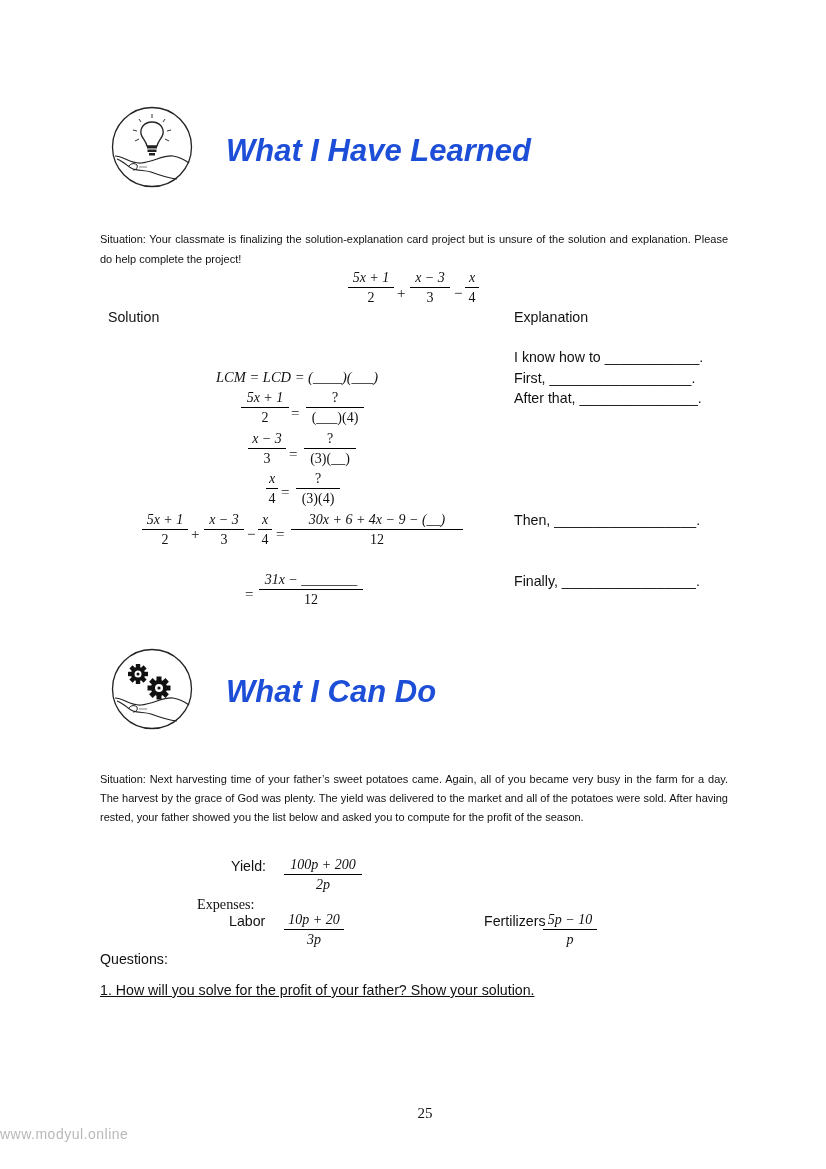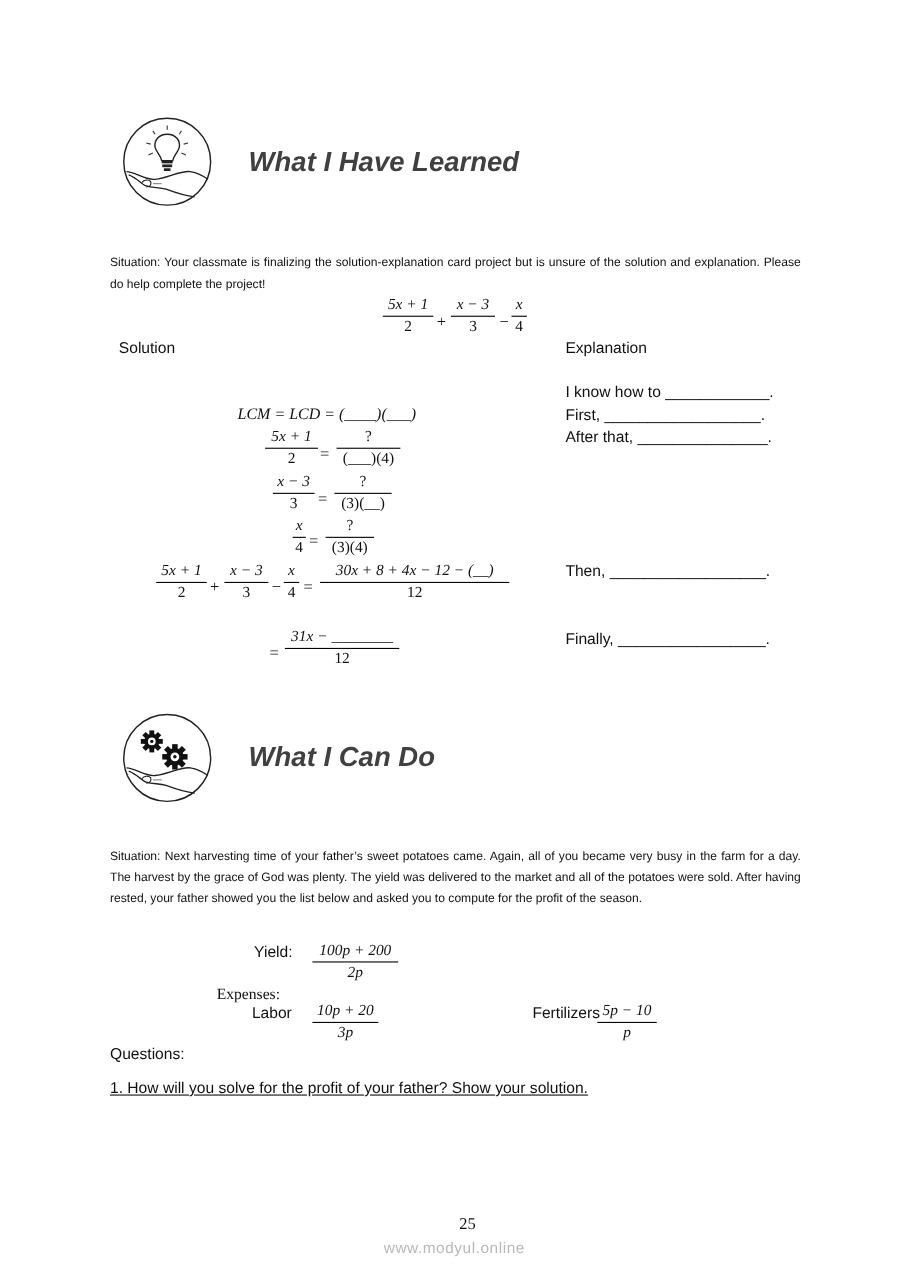--- a/index.html
+++ b/index.html
@@ -1,33 +1,33 @@
 <!DOCTYPE html>
 <html><head>
   <meta charset="utf-8">
   <style>
     html, body { margin: 0; padding: 0; background: #ffffff; }
     body { width: 826px; height: 1169px; position: relative; overflow: hidden;
            font-family: "Liberation Sans", sans-serif; color: #111; }
     .icon-circle { position: absolute; width: 82px; height: 82px; }
     .section-title { position: absolute; font-family: "Liberation Sans", sans-serif;
-                     font-weight: bold; font-style: italic; font-size: 25px; color: #404040; }
+                     font-weight: bold; font-style: italic; font-size: 31px; color: #1d4ed8; }
     .para { position: absolute; left: 100px; width: 628px; font-size: 11px;
             line-height: 19.5px; text-align: justify; text-align-last: left; }
     .txt { position: absolute; font-size: 14.2px; white-space: nowrap; }
     .frac { position: absolute; display: inline-block; text-align: center;
             font-family: "Liberation Serif", serif; font-size: 14px; }
     .frac .num { display: block; padding: 0 2px; border-bottom: 1px solid #000; line-height: 19px; white-space: nowrap; }
     .frac .den { display: block; line-height: 19px; white-space: nowrap; }
     .it { font-style: italic; }
     .op { position: absolute; font-family: "Liberation Serif", serif; font-size: 15px; }
     .serif { font-family: "Liberation Serif", serif; }
     .footer-page { position: absolute; left: 0; width: 826px; text-align: center; top: 1105px;
                    font-family: "Liberation Serif", serif; font-size: 15px; margin-left: 12px; }
-    .footer-url { position: absolute; left: 0; width: 826px; text-align: center; top: 1126px;
+    .footer-url { position: absolute; left: 0; width: 826px; text-align: left; top: 1126px;
                   font-family: "Liberation Sans", sans-serif; font-size: 14px; color: #b8b8b8; letter-spacing: 0.5px; }
   </style>
 </head>
 <body>
 
 <div class="icon-circle" style="left:111px; top:106px;">
   <svg width="82" height="82" viewBox="0 0 82 82">
     <circle cx="41" cy="41" r="39.5" fill="none" stroke="#222" stroke-width="1.3"></circle>
 
     <g stroke="#333" stroke-width="1">
@@ -116,21 +116,21 @@
   <span class="num it">x − 3</span>
   <span class="den">3</span>
 </div>
 <div class="op" style="left:247px; top:526px;">−</div>
 <div class="frac" style="left:258px; top:510px; width:14px;">
   <span class="num it">x</span>
   <span class="den">4</span>
 </div>
 <div class="op" style="left:276px; top:526px;">=</div>
 <div class="frac" style="left:291px; top:510px; width:172px;">
-  <span class="num it">30x + 8 + 4x − 12 − (__)</span>
+  <span class="num it">30x + 6 + 4x − 9 − (__)</span>
   <span class="den">12</span>
 </div>
 
 <div class="op" style="left:245px; top:586px;">=</div>
 <div class="frac" style="left:259px; top:570px; width:104px;">
   <span class="num it">31x − ________</span>
   <span class="den">12</span>
 </div>
 
 <div class="txt" style="left:514px; top:349px;">I know how to ____________.</div>

